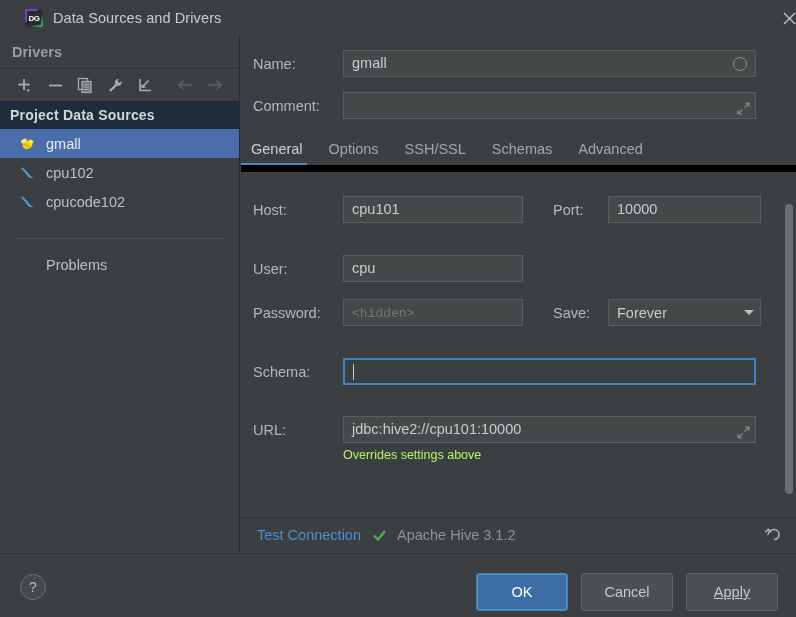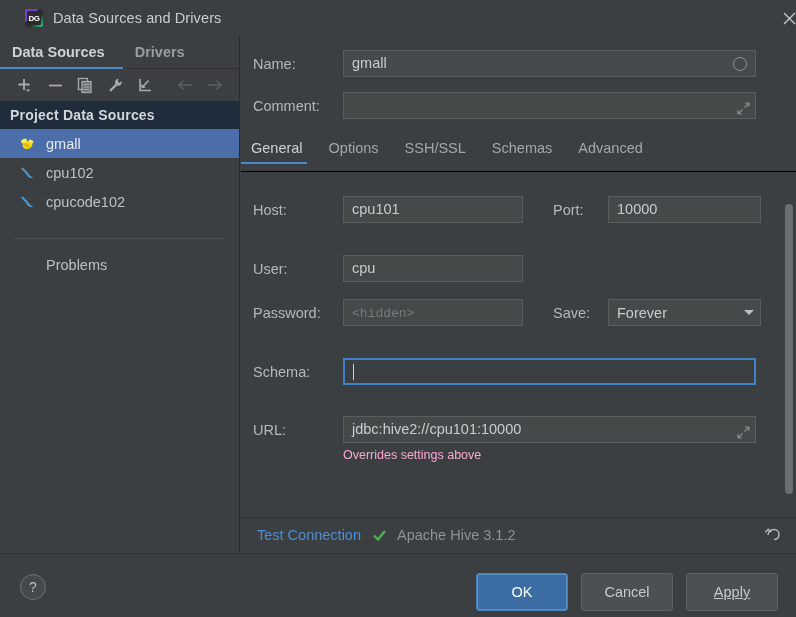--- a/index.html
+++ b/index.html
@@ -143,37 +143,37 @@
   }
   .combo .arrow {
     width: 0; height: 0; border-left: 5px solid transparent;
     border-right: 5px solid transparent; border-top: 5px solid #b9bdc0;
     margin-left: 8px;
   }
 
   
   #content-tabs {
     position: absolute; left: 0; top: 104px; width: 555px; height: 32px;
-    display: flex; align-items: flex-start;
-    border-bottom: 1px solid #000000;
+    display: flex; align-items: center;
+    border-bottom: 7px solid #000000;
   }
   .ctab {
     font-size: 14.5px; color: #a3a7aa; padding: 0 0 7px 0;
     margin-right: 26px; cursor: pointer; position: relative;
   }
   .ctab:first-child { margin-left: 10px; }
   .ctab.active { color: #cdd1d4; }
   .ctab.active::after {
     content: ""; position: absolute; left: -10px; right: -4px; bottom: -1px;
     height: 2px; background: #4a88c7;
   }
 
   #hint-text {
     position: absolute; left: 343px; top: 448px;
-    font-size: 12.5px; color: #f9a8d4;
+    font-size: 12.5px; color: #bef264;
   }
 
   
   #vscroll {
     position: absolute; right: 3px; top: 168px; width: 8px; height: 290px;
     background: #6a6e70; border-radius: 4px; cursor: pointer;
   }
 
   
   #test-bar {
@@ -227,21 +227,20 @@
   <div id="close-btn">
     <svg width="15" height="15" viewBox="0 0 15 15">
       <path d="M2 2 L13 13 M13 2 L2 13" stroke="currentColor" stroke-width="1.4" fill="none"></path>
     </svg>
   </div>
 </div>
 
 <div id="left-pane">
 
   <div id="left-tabs">
-    <div class="ltab active">Data Sources</div>
     <div class="ltab">Drivers</div>
   </div>
 
   <div id="left-toolbar">
 
     <div class="tb-btn">
       <svg width="17" height="17" viewBox="0 0 17 17">
         <path d="M7 2 L7 13 M1.5 7.5 L12.5 7.5" stroke="currentColor" stroke-width="1.8" fill="none"></path>
         <path d="M9 12.5 L13 12.5 L11 15 Z" fill="currentColor"></path>
       </svg>

